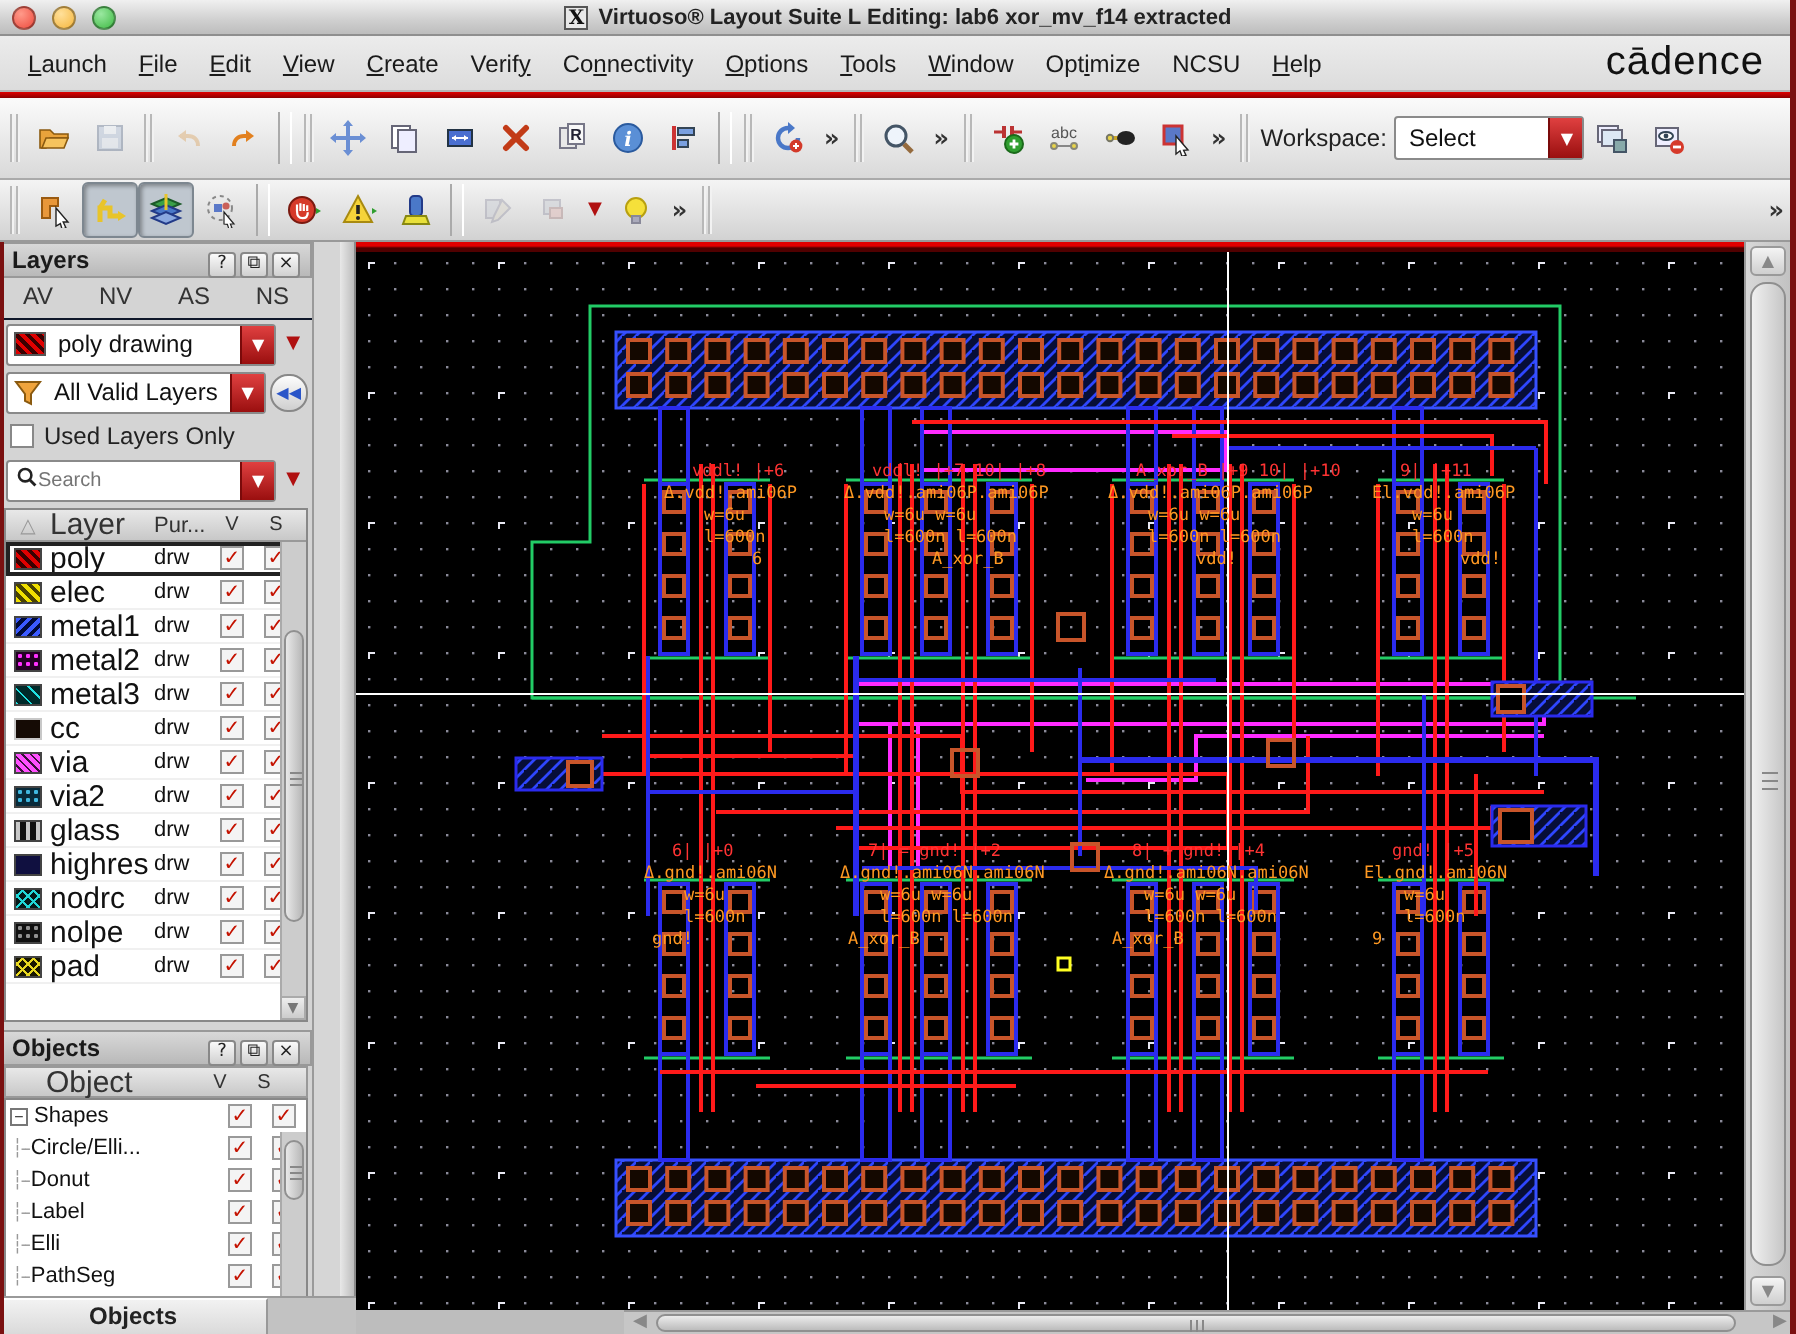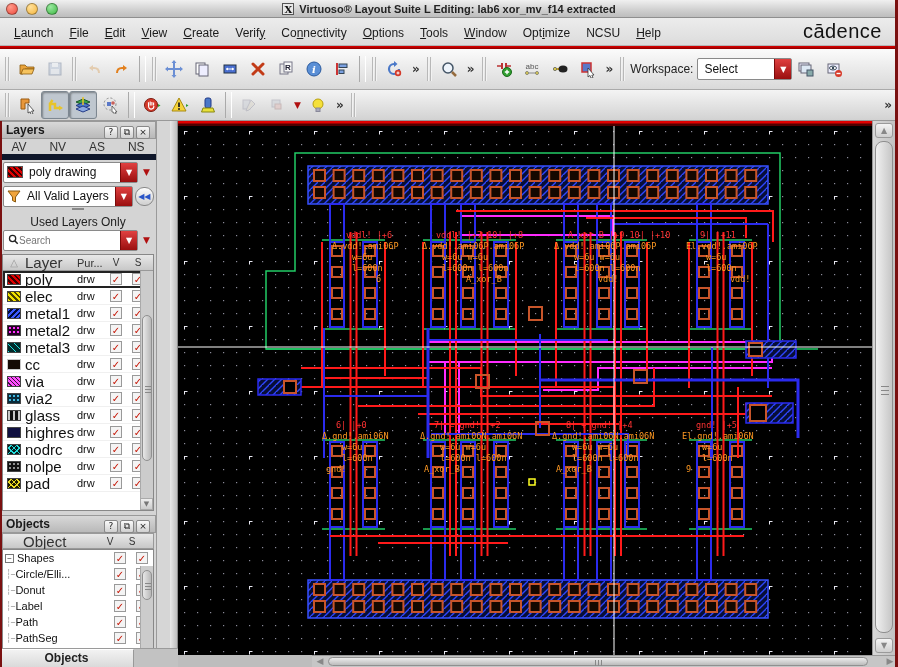--- a/index.html
+++ b/index.html
@@ -65,33 +65,33 @@
   .dock { position:absolute; left:0; top:121px; width:157px; height:546px;
     background:#d4d4d4; border-right:1px solid #9a9a9a; }
   .splitter { position:absolute; left:170px; top:121px; width:8px; height:534px;
     background:linear-gradient(90deg,#e8e8e8,#bdbdbd); border-right:1px solid #8a8a8a; }
   .panel-title { height:18px; background:linear-gradient(#d8d8d8,#b9b9b9);
     border:1px solid #999; display:flex; align-items:center; padding:0 5px; }
   .panel-title .pt-text { font-size:12px; font-weight:bold; color:#1a1a1a; flex:1; }
   .pt-btn { width:14px; height:13px; margin-left:2px; background:linear-gradient(#fafafa,#d0d0d0);
     border:1px solid #888; border-radius:2px; font-size:9px; line-height:11px;
     text-align:center; color:#222; font-family:"DejaVu Sans",sans-serif; }
-  .modes { display:flex; justify-content:space-around; align-items:center; height:21px;
-    border-bottom:6px solid #0f172a; }
+  .modes { display:flex; justify-content:space-around; height:21px;
+    border-bottom:1px solid #0f172a; }
   .mode-btn { font-size:12px; color:#333; padding:1px 6px; border:1px solid transparent; }
   .fieldrow { display:flex; align-items:center; height:24px; padding:1px 3px; gap:2px; }
   .fieldrow .combo { flex:1; height:21px; }
   .swatch { width:16px; height:12px; border:1px solid #555; margin-left:3px; flex:none; }
   .funnel { width:14px; height:13px; margin-left:3px; flex:none; }
   .dbl-arrow-btn { width:19px; height:19px; border-radius:9px;
     background:linear-gradient(#fdfdfd,#cfcfcf); border:1px solid #888;
     color:#2a55c8; font-size:8px; text-align:center; line-height:17px;
     font-family:"DejaVu Sans",sans-serif; flex:none; }
   .checkrow { display:flex; align-items:center; height:20px; padding:0 5px; gap:5px;
-    font-size:12px; color:#222;flex-direction:column; }
+    font-size:12px; color:#222; }
   .cb { width:12px; height:12px; background:#fff; border:1px solid #888; }
   .search-icon { font-weight:bold; color:#111; }
   .search-input { border:none; outline:none; flex:1; font-size:10px; color:#999;
     min-width:10px; width:60px; background:transparent;
     font-family:"Liberation Sans",sans-serif; }
 
   
   .ltable { margin:2px 2px 0 2px; background:#fff; border:1px solid #888;
     height:257px; position:relative; overflow:hidden; }
   .lt-head { display:flex; height:16px; background:linear-gradient(#e8e8e8,#c8c8c8);
@@ -702,21 +702,21 @@
               <span class="c-v">
                 <span class="chk">✓</span>
               </span>
               <span class="c-s">
                 <span class="chk">✓</span>
               </span>
             </div>
             <div class="ot-row">
               <span class="ot-label" style="width: 96px;">
                 <span class="treedots">&nbsp;&nbsp;┆--</span>
-                <span>Path</span>
+                <span>Elli</span>
               </span>
               <span class="c-v">
                 <span class="chk">✓</span>
               </span>
               <span class="c-s">
                 <span class="chk">✓</span>
               </span>
             </div>
             <div class="ot-row">
               <span class="ot-label" style="width: 96px;">

